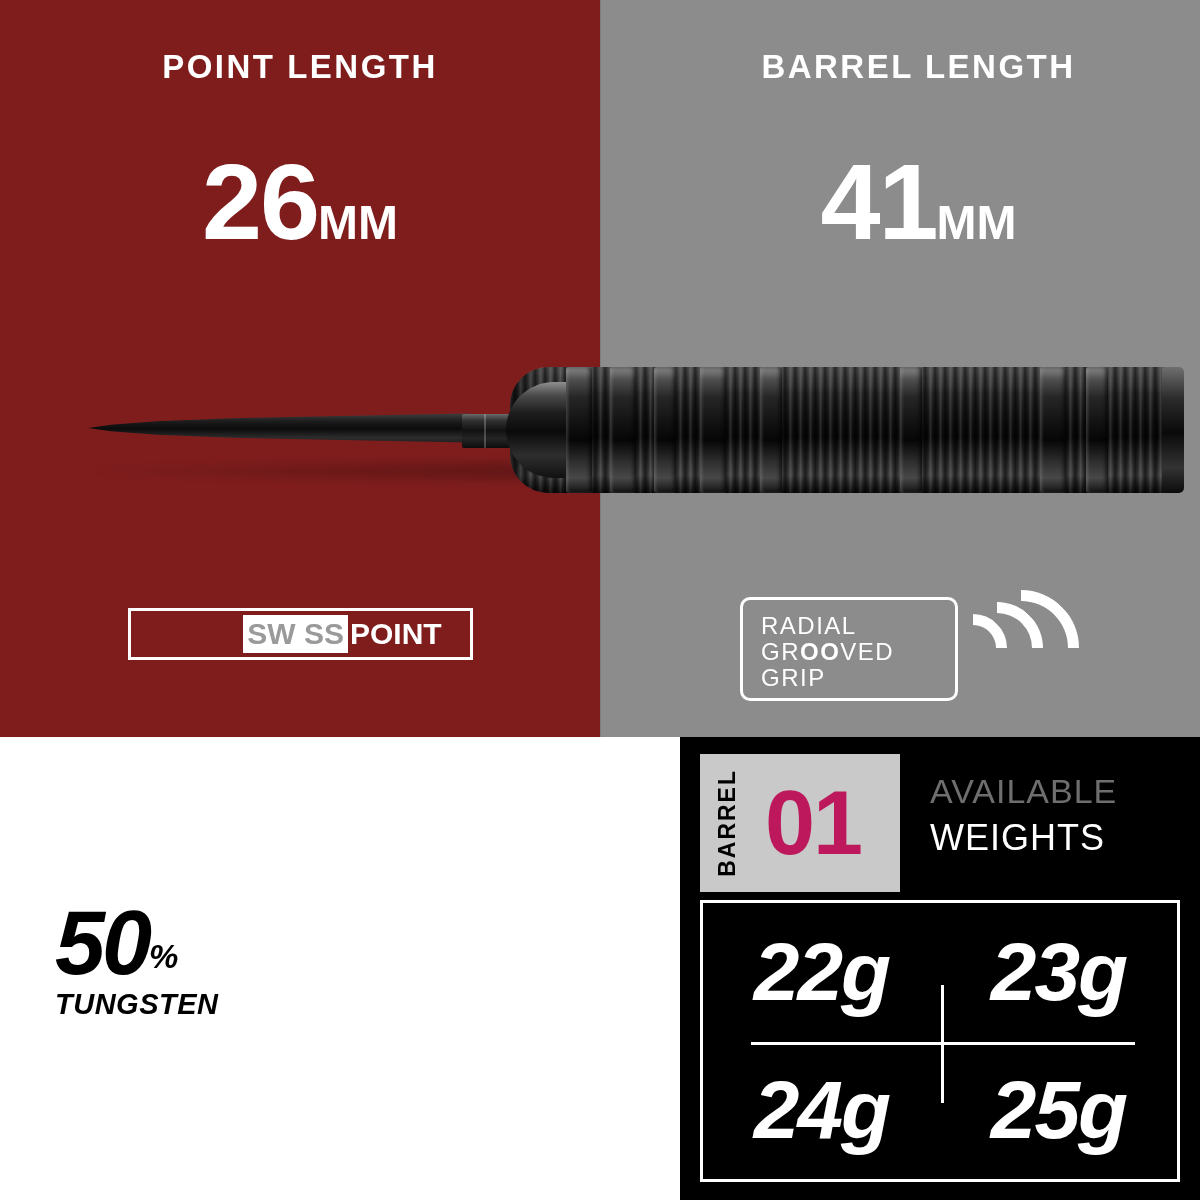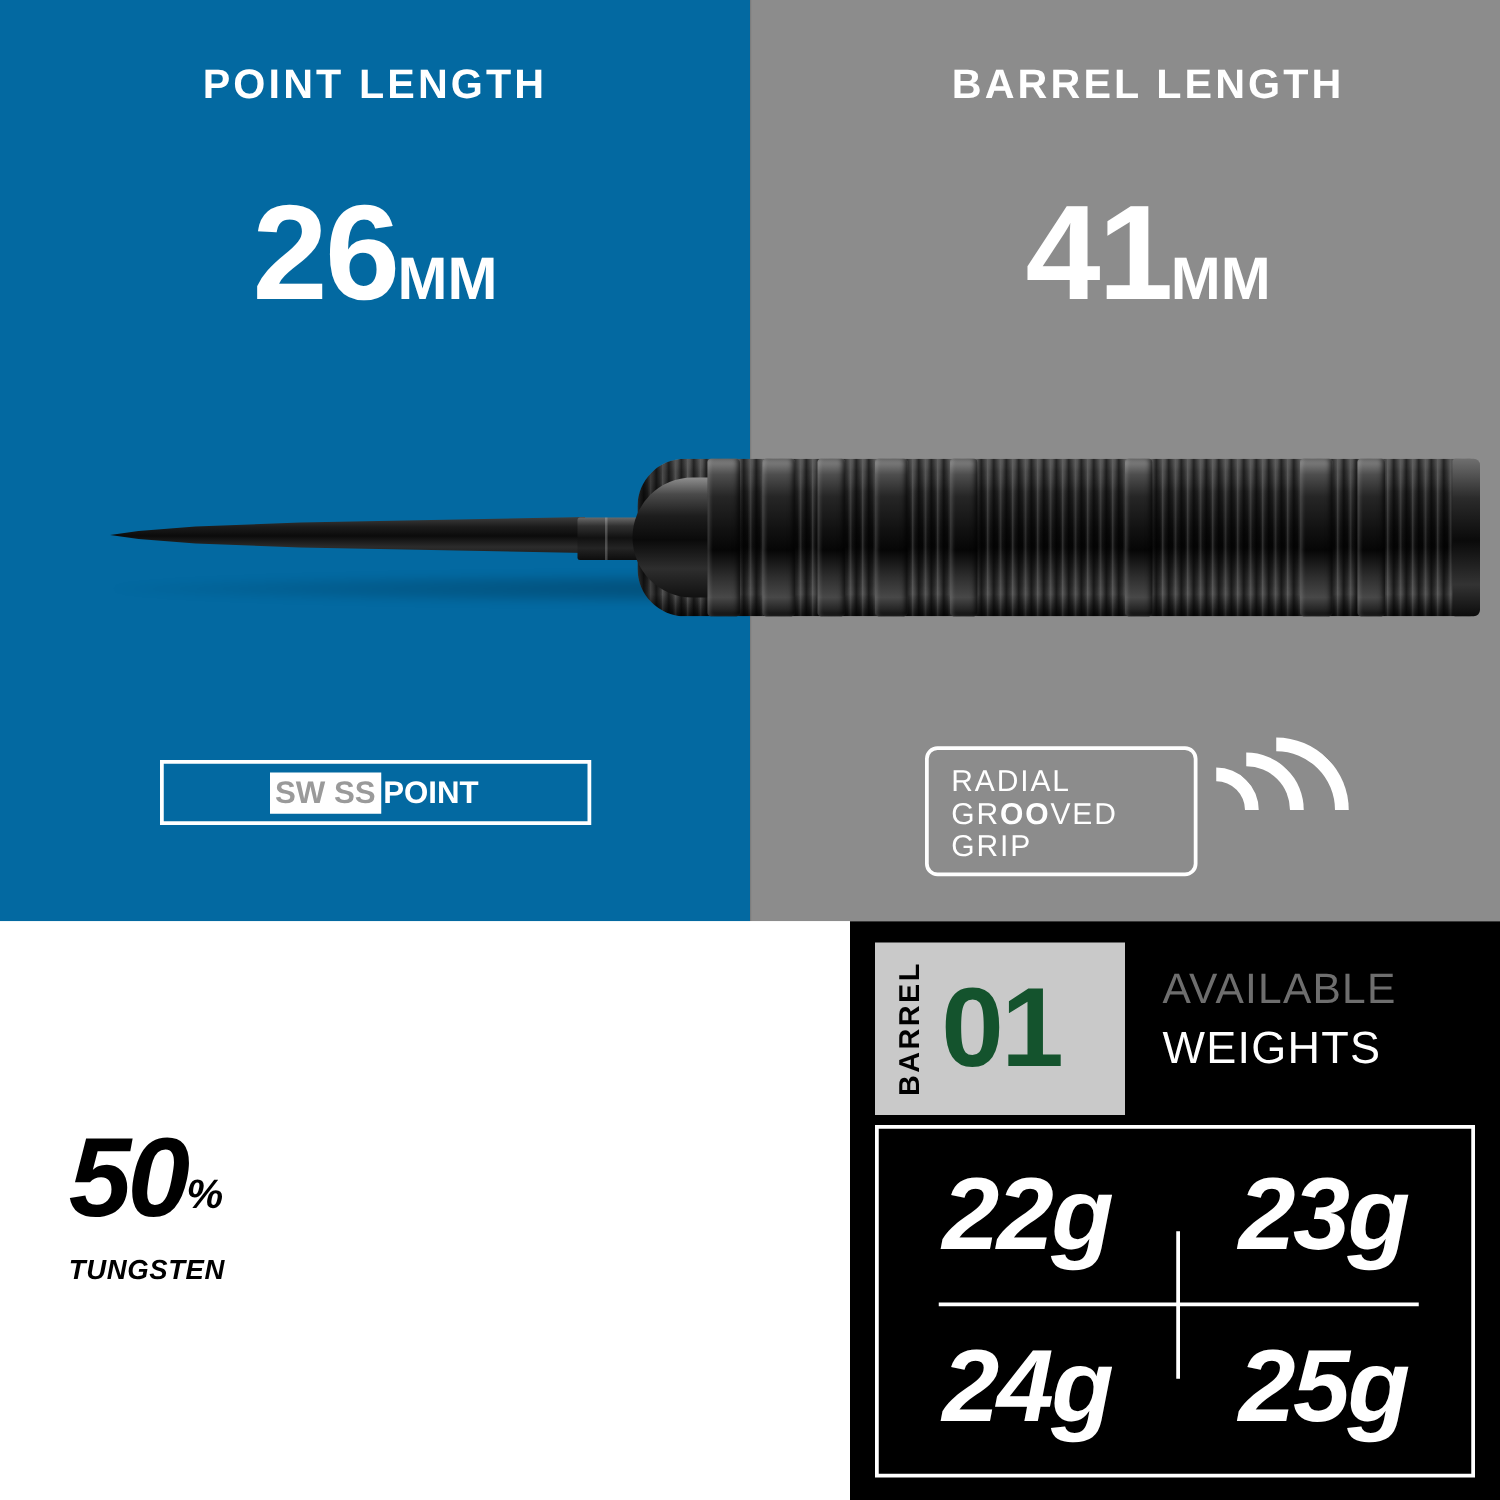--- a/index.html
+++ b/index.html
@@ -21,21 +21,21 @@
   
   .top-panel {
     position: absolute;
     top: 0;
     height: 737px;
     overflow: hidden;
   }
   .panel-left {
     left: 0;
     width: 600px;
-    background: #0369a1;
+    background: #7f1d1d;
   }
   .panel-right {
     left: 600px;
     width: 637px;
     background: #8c8c8c;
   }
   .panel-heading {
     position: absolute;
     top: 48px;
     left: 0;
@@ -185,24 +185,25 @@
     box-sizing: border-box;
   }
   .swisspoint .sp-text {
     position: absolute;
     left: 0; top: 0;
     width: 100%; height: 100%;
     display: flex;
     align-items: center;
     justify-content: center;
     color: #ffffff;
-    font-size: 25px;
+    font-size: 30px;
     font-weight: bold;
     letter-spacing: 0px;
     white-space: nowrap;
+    padding-left: 43px;
   }
   .swisspoint .sp-left {
     background: #ffffff;
     color: #9a9a9a;
     padding: 2px 4px 2px 4px;
   }
   .swisspoint .sp-right {
     color: #ffffff;
     padding: 2px 2px;
   }
@@ -263,25 +264,25 @@
     letter-spacing: -3px;
     line-height: 82px;
   }
   .tungsten .pct {
     font-size: 33px;
     font-weight: bold;
     font-style: italic;
     vertical-align: super;
   }
   .tungsten .word {
-    font-size: 22px;
+    font-size: 29px;
     font-weight: bold;
     font-style: italic;
     letter-spacing: 0.5px;
-    margin-top: 19px;
+    margin-top: 4px;
   }
 
   
   .bottom-right {
     position: absolute;
     left: 680px;
     top: 737px;
     width: 520px;
     height: 463px;
     background: #000000;
@@ -299,25 +300,25 @@
   .barrel-tab .vert {
     writing-mode: vertical-rl;
     transform: rotate(180deg);
     color: #000000;
     font-size: 23px;
     font-weight: bold;
     letter-spacing: 2px;
     margin-left: 14px;
   }
   .barrel-tab .numtag {
-    color: #14532d;
+    color: #be185d;
     font-size: 90px;
     font-weight: bold;
     letter-spacing: -2px;
-    margin-left: 12px;
+    margin-left: 24px;
     line-height: 95px;
   }
   .avail-label {
     position: absolute;
     left: 250px;
     top: 35px;
     color: #6e6e6e;
     font-size: 34px;
     letter-spacing: 1px;
   }

